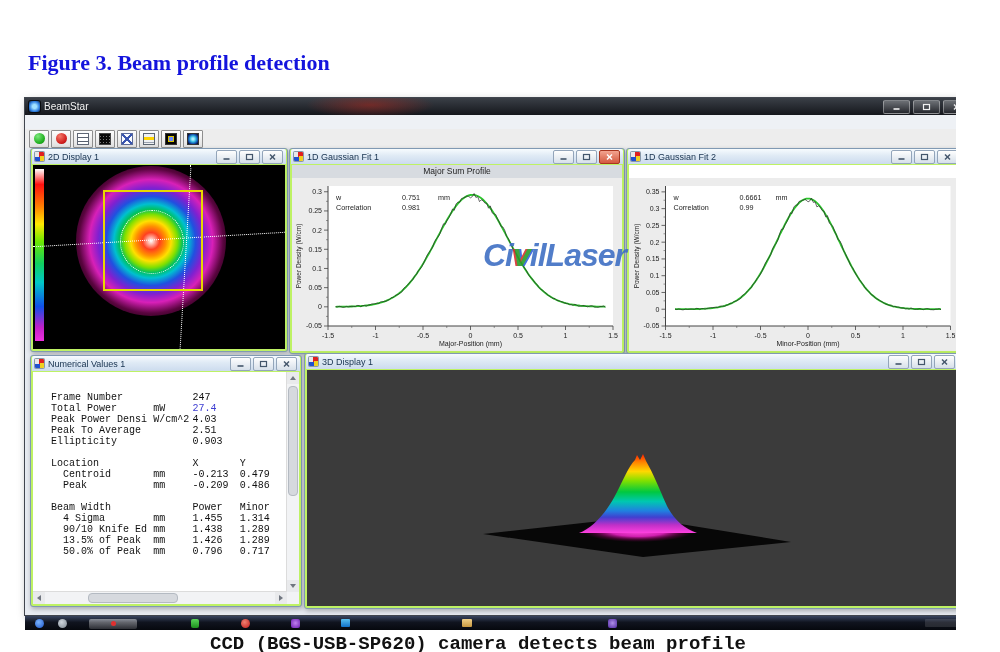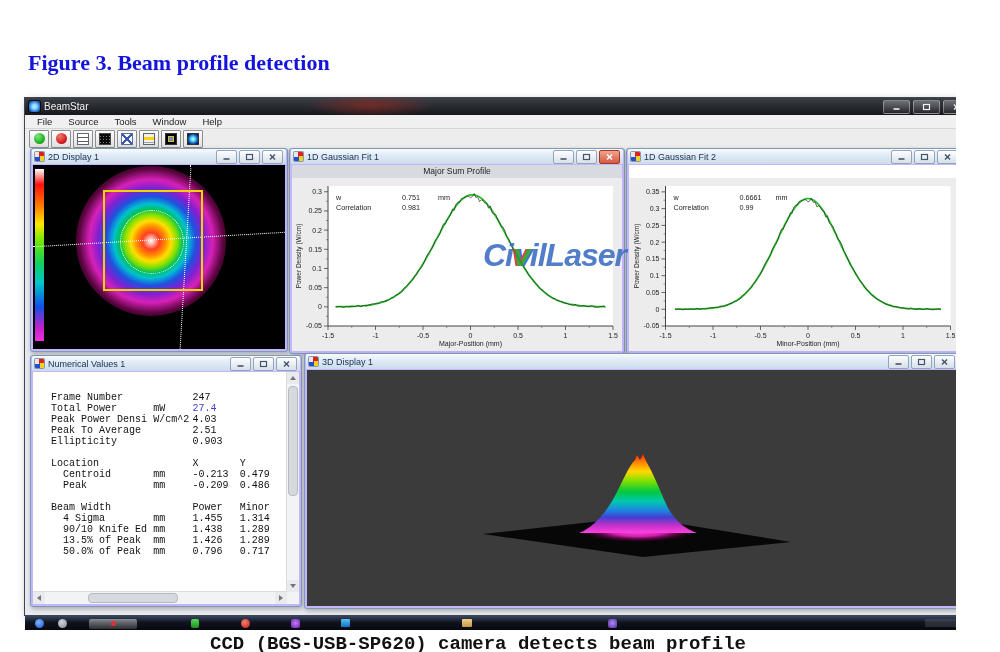--- a/index.html
+++ b/index.html
@@ -37,21 +37,21 @@
   .ti-levels{background:#fff;border:1px solid #5e6674;background-image:linear-gradient(to bottom,transparent 3px,#58606e 3px,#58606e 4px,transparent 4px,transparent 7px,#58606e 7px,#58606e 8px,transparent 8px);}
   .ti-noise{background:#0a0a0a;border:1px solid #444;background-image:radial-gradient(rgba(255,255,255,.85) 14%,transparent 18%),radial-gradient(rgba(255,255,255,.45) 14%,transparent 18%);background-size:4px 4px,3px 3px;background-position:0 0,2px 1px;}
   .ti-fit{background:#fafcff;border:1px solid #5a6a9a;background-image:linear-gradient(45deg,transparent 43%,#3a56b0 43%,#3a56b0 57%,transparent 57%),linear-gradient(-45deg,transparent 43%,#3a56b0 43%,#3a56b0 57%,transparent 57%);}
   .ti-numeric{background:#eef0f2;border:1px solid #5a6470;background-image:linear-gradient(to bottom,transparent 3px,#ffd400 3px,#ffd400 6px,transparent 6px,transparent 8px,#9aa2b0 8px,#9aa2b0 9px,transparent 9px);}
   .ti-2d{background:#050505;border:1px solid #333;box-shadow:inset 0 0 0 2px #050505,inset 0 0 0 3px #d8c400;background-image:radial-gradient(circle,#6688ff 0 2px,#cc00cc 3px,transparent 4px);}
   .ti-3d{background:#050505;border:1px solid #333;background-image:radial-gradient(circle at 50% 50%,#aaeeff 0 1px,#2fb4e0 3px,#1040a0 5px,transparent 7px);}
 
   .client{position:absolute;left:0;top:50px;width:100%;height:467px;background:#e7ebf1;}
 
   
-  .cwin{position:absolute;background:#c4b5fd;border:1px solid #8099b3;border-radius:3px;
+  .cwin{position:absolute;background:#bef264;border:1px solid #8099b3;border-radius:3px;
         box-shadow:1px 2px 5px rgba(0,0,0,.28);box-sizing:border-box;}
   .ctitle{position:absolute;left:1px;right:1px;top:0;height:15px;display:flex;align-items:center;gap:4px;
         padding:0 3px;background:linear-gradient(#f7fbfe,#dfeaf5 45%,#ccdbee);border-radius:2px 2px 0 0;
         font-size:9px;color:#16314e;}
   .cicon{width:9px;height:9px;border-radius:1px;background:conic-gradient(#e02020 0 25%,#f0d020 25% 50%,#2050d0 50% 75%,#e8e8e8 75%);box-shadow:0 0 0 1px #8899aa;}
   .cbtns{margin-left:auto;display:flex;gap:2px;}
   .cbtn{width:19px;height:12px;border:1px solid #93a5ba;border-radius:2px;
         background:linear-gradient(#fefefe,#d7e0ea);display:flex;align-items:center;justify-content:center;}
   .cbtn.close-red{background:linear-gradient(#f2a490,#d4593f);border-color:#a8351f;}
   .cbody{position:absolute;left:2px;right:2px;top:16px;bottom:2px;background:#fff;overflow:hidden;}
@@ -134,27 +134,20 @@
             </svg>
           </div>
           <div class="abtn">
             <svg width="9" height="8">
               <line x1="2" y1="1.5" x2="7" y2="6.5" stroke="#f0f0f0" stroke-width="1.4"></line>
               <line x1="7" y1="1.5" x2="2" y2="6.5" stroke="#f0f0f0" stroke-width="1.4"></line>
             </svg>
           </div>
         </div>
     </div>
-    <div class="menubar" id="menubar">
-        <span class="menu-item">File</span>
-        <span class="menu-item">Source</span>
-        <span class="menu-item">Tools</span>
-        <span class="menu-item">Window</span>
-        <span class="menu-item">Help</span>
-      </div>
     <div class="toolbar" id="toolbar">
         <div class="tbtn">
           <div class="ti ti-start"></div>
         </div>
         <div class="tbtn">
           <div class="ti ti-record"></div>
         </div>
         <div class="tbtn">
           <div class="ti ti-levels"></div>
         </div>

